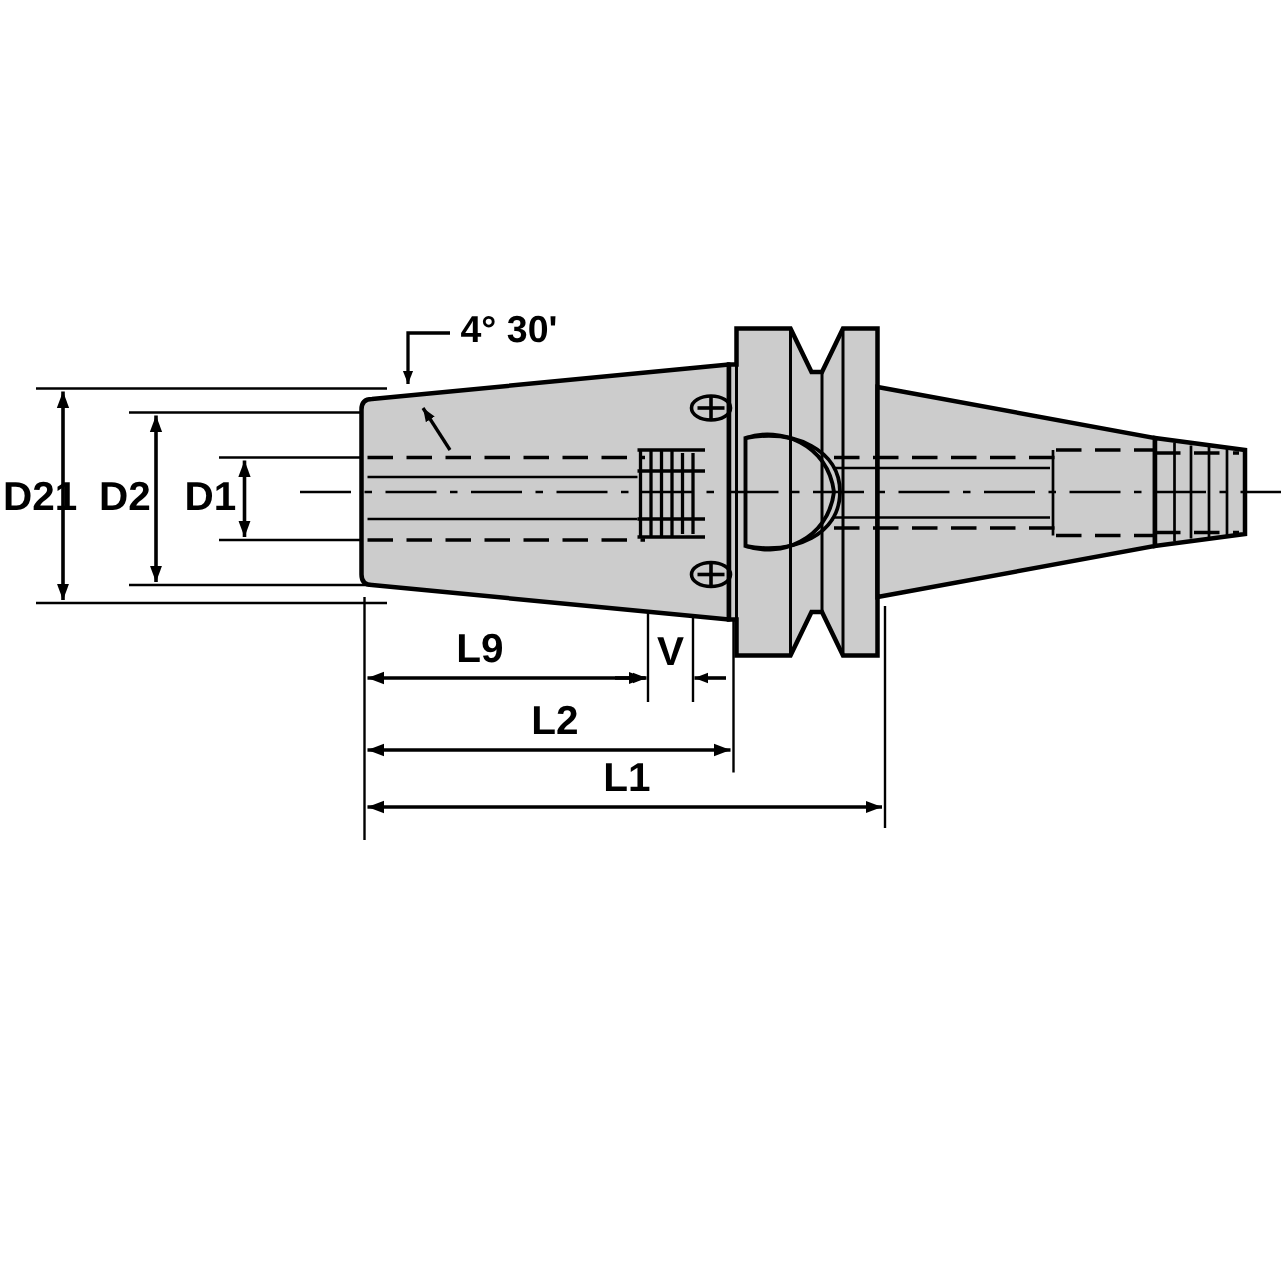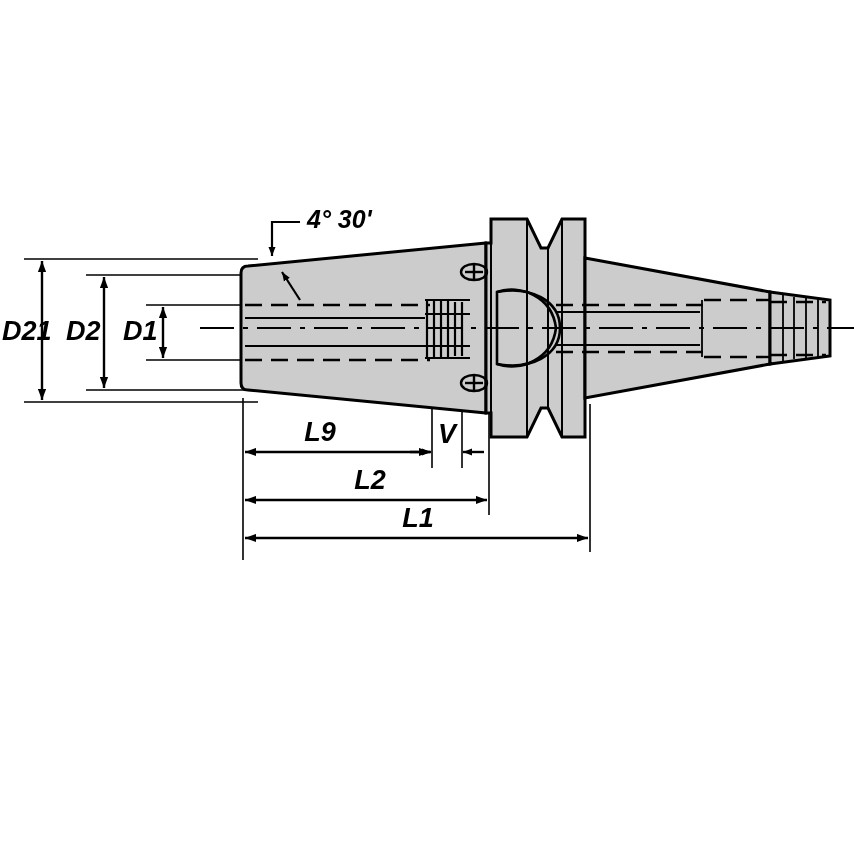--- a/index.html
+++ b/index.html
@@ -8,21 +8,20 @@
     padding: 0;
     background: #ffffff;
   }
   #page {
     position: relative;
     width: 854px;
     height: 854px;
     background: #ffffff;
     overflow: hidden;
     font-family: "Liberation Sans", sans-serif;
-    font-style: italic;
   }
   svg.drawing {
     position: absolute;
     left: 0;
     top: 0;
     width: 854px;
     height: 854px;
     display: block;
   }
   .dim-label {

